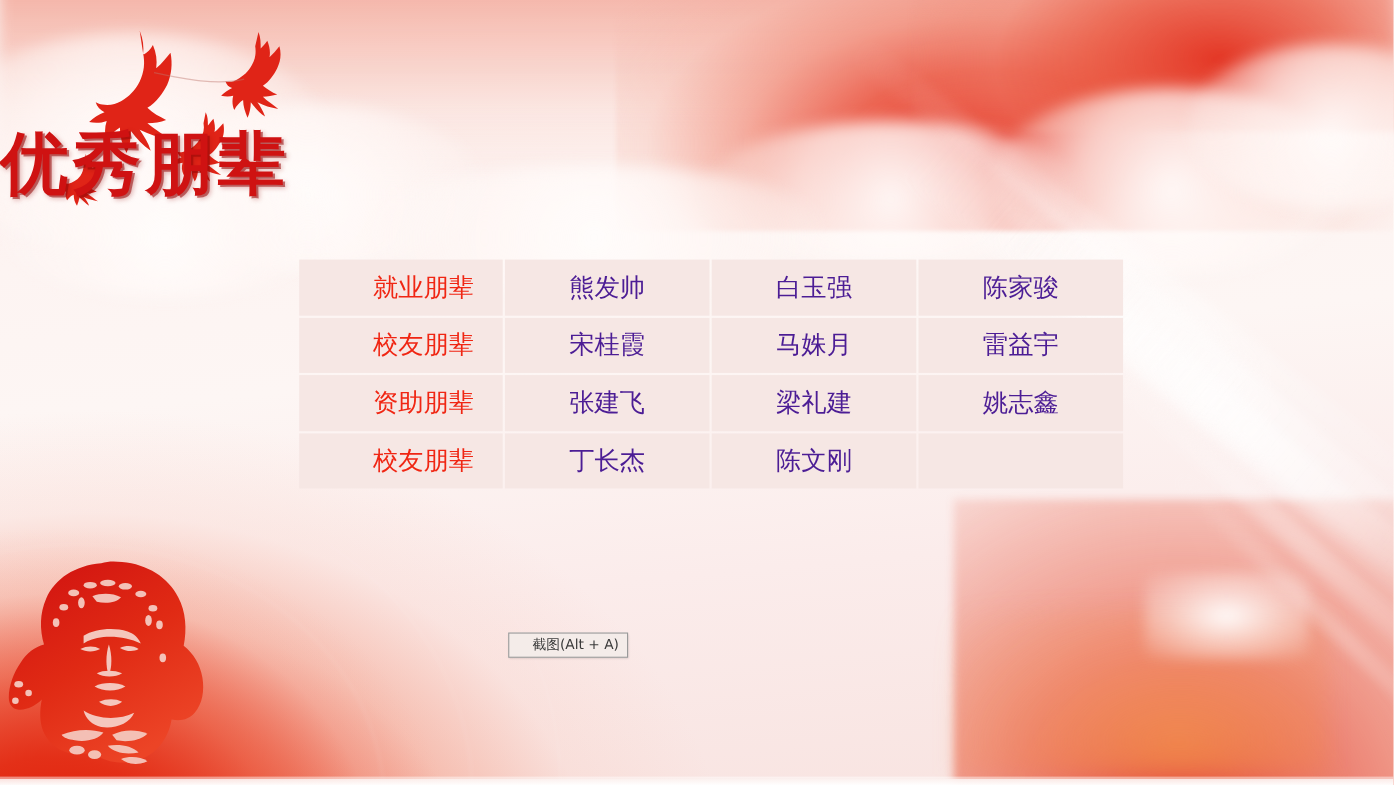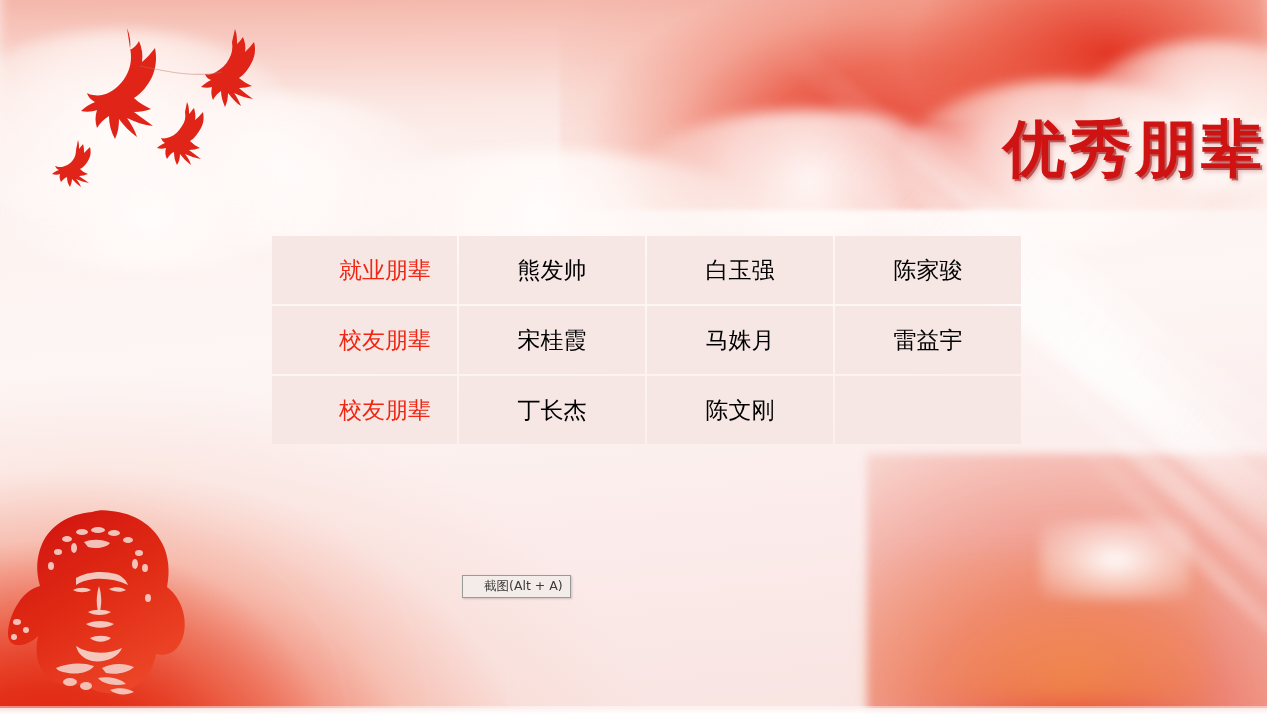--- a/index.html
+++ b/index.html
@@ -196,21 +196,21 @@
     left:6px; bottom:8px;
     width:188px; height:200px;
     pointer-events:none;
   }
   .portrait svg { display:block; }
 
   
   .slide-title {
     position:absolute;
     left:0; right:0; top:116px;
-    text-align:right;
+    text-align:left;
     font-family:"DejaVu Sans","Liberation Sans",sans-serif;
     font-size:62px;
     font-weight:bold;
     letter-spacing:4px;
     color:#cf1212;
     text-shadow:
       2px 2px 0 rgba(150,8,8,.55),
       3px 3px 5px rgba(150,10,10,.30);
     line-height:1.05;
     white-space:nowrap;
@@ -226,21 +226,21 @@
     width:100%; height:100%;
     border-collapse:separate;
     border-spacing:2px;
     table-layout:fixed;
   }
   table.peer-table td {
     background:#f6e7e4;
     text-align:center;
     vertical-align:middle;
     font-size:23px;
-    color:#000000;
+    color:#4c1d95;
     font-family:"DejaVu Sans","Liberation Sans",sans-serif;
     padding:0;
     height:40px;
   }
   table.peer-table td.cat {
     color:#f02613;
     width:185px;
     padding-left:41px;
   }
   table.peer-table td.nm { width:186px; }
@@ -404,20 +404,26 @@
           <td class="nm">白玉强</td>
           <td class="nm">陈家骏</td>
         </tr>
         <tr>
           <td class="cat">校友朋辈</td>
           <td class="nm">宋桂霞</td>
           <td class="nm">马姝月</td>
           <td class="nm">雷益宇</td>
         </tr>
         <tr>
+          <td class="cat">资助朋辈</td>
+          <td class="nm">张建飞</td>
+          <td class="nm">梁礼建</td>
+          <td class="nm">姚志鑫</td>
+        </tr>
+        <tr>
           <td class="cat">校友朋辈</td>
           <td class="nm">丁长杰</td>
           <td class="nm">陈文刚</td>
           <td class="nm"></td>
         </tr>
       </tbody>
     </table>
   </div>
 
   <div style="position:absolute; left:462px; top:575px;

